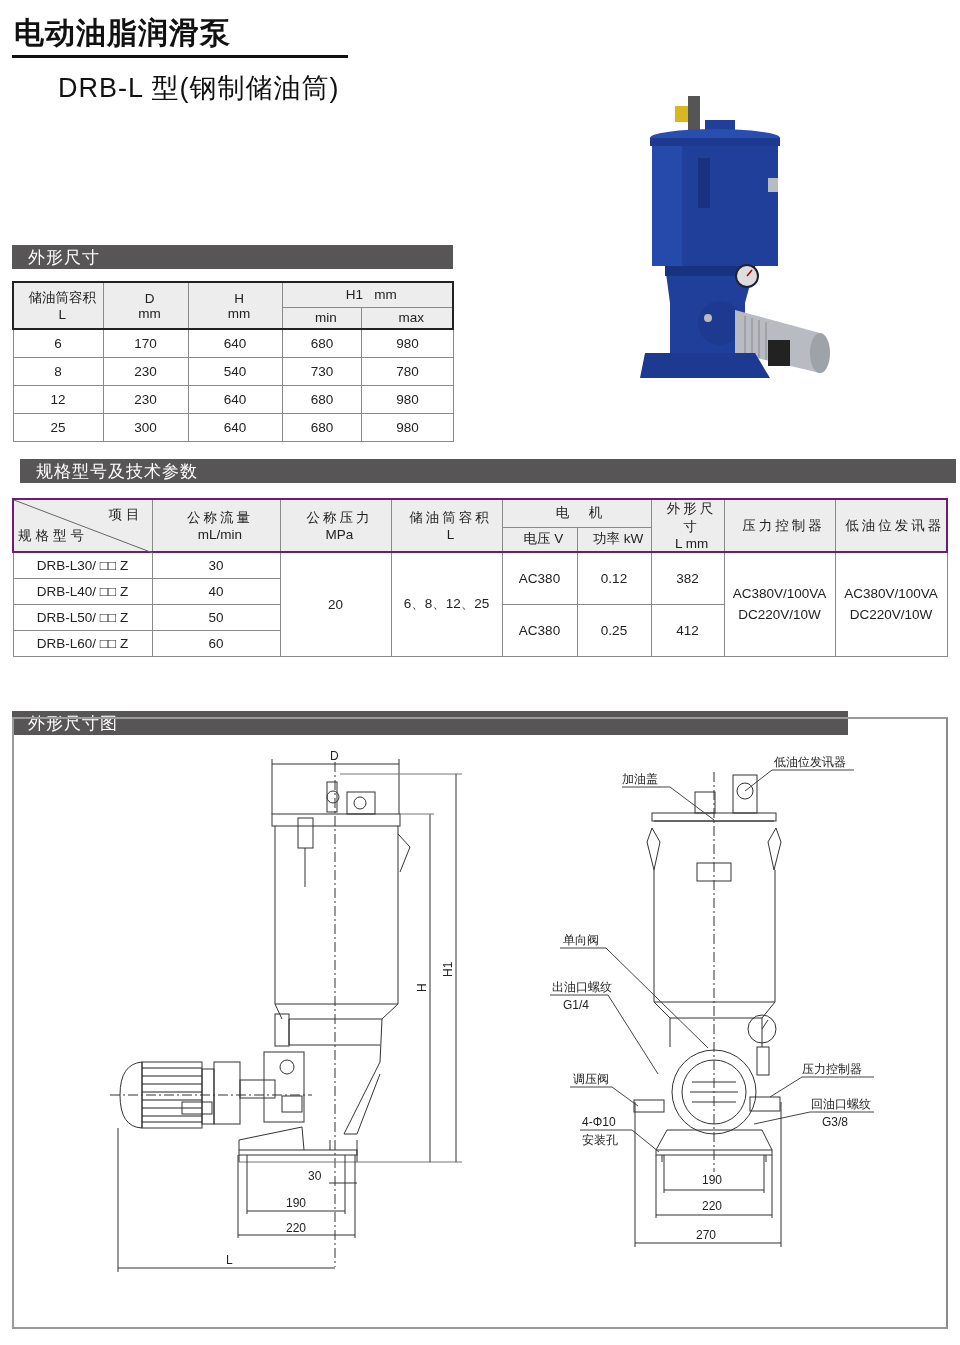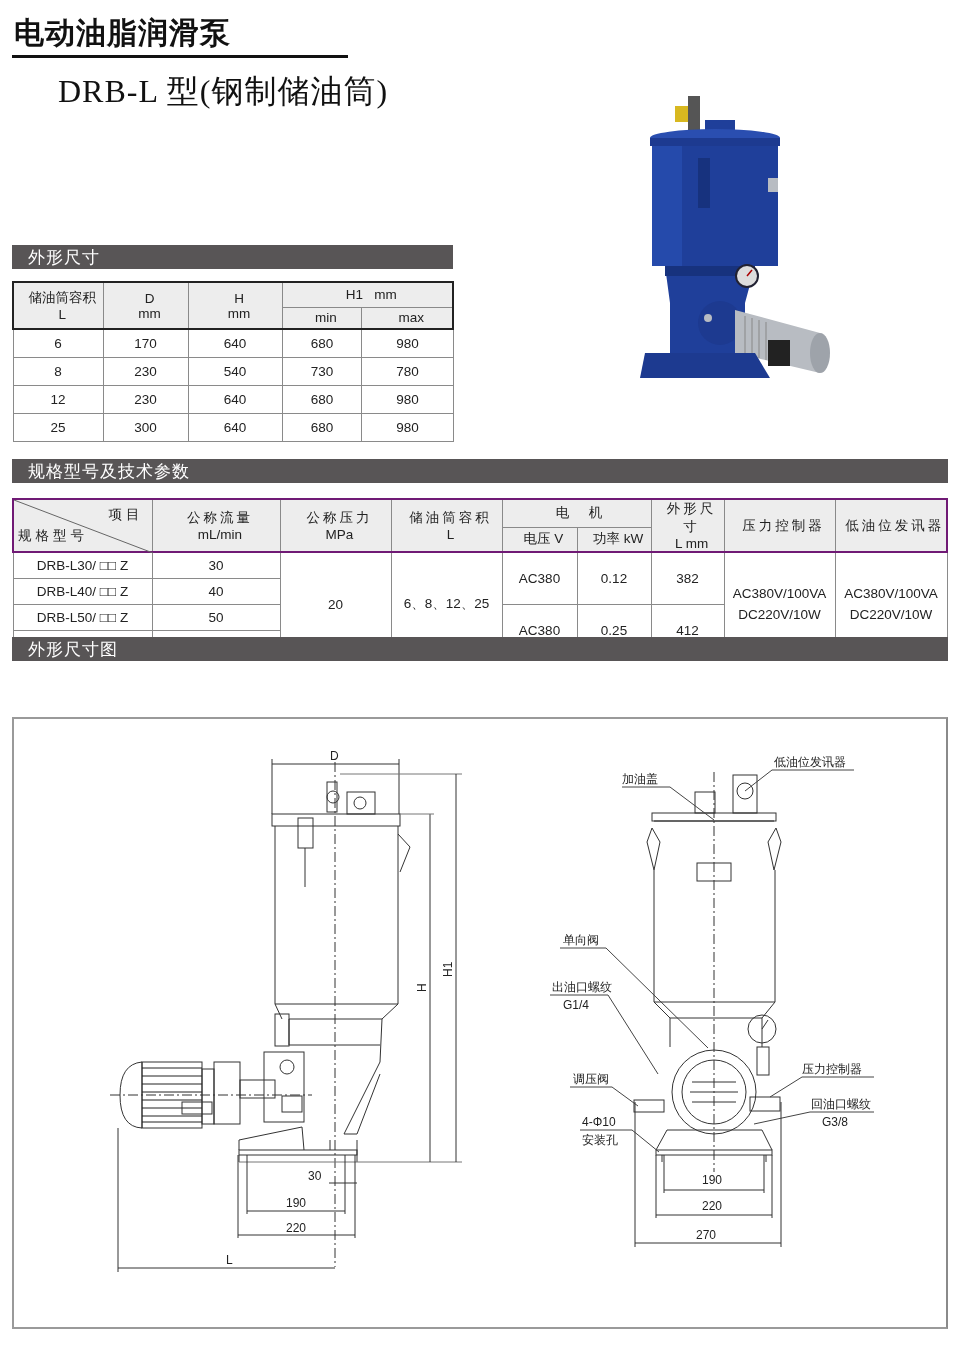--- a/index.html
+++ b/index.html
@@ -1,21 +1,21 @@
 <!DOCTYPE html>
 <html><head>
 <meta charset="utf-8">
 <style>
   * { box-sizing: border-box; margin: 0; padding: 0; }
   html, body { width: 960px; height: 1345px; background: #ffffff; overflow: hidden; }
   body { position: relative; font-family: "Liberation Sans", "DejaVu Sans", sans-serif; color: #222; }
 
   .main-title { position: absolute; left: 14px; top: 13px; font-size: 30px; font-weight: bold; color: #111; letter-spacing: 1px; font-family: Liberation Sans, sans-serif; }
   .title-rule { position: absolute; left: 12px; top: 55px; width: 336px; height: 3px; background: #111; }
-  .subtitle { position: absolute; left: 58px; top: 70px; font-size: 32px; color: #111; font-family: Liberation Serif, serif; letter-spacing: 1px; }
+  .subtitle { position: absolute; left: 58px; top: 70px; font-size: 27px; color: #111; font-family: Liberation Sans, sans-serif; letter-spacing: 1px; }
 
   .photo { position: absolute; left: 620px; top: 88px; width: 220px; height: 290px; }
 
   .section-bar { position: absolute; left: 12px; height: 24px; background: #585556; color: #fff; font-size: 17px; line-height: 24px; padding-left: 16px; letter-spacing: 1px; font-family: "DejaVu Sans", sans-serif; }
 
   table { border-collapse: collapse; position: absolute; font-size: 13.5px; color: #222; }
   td, th { border: 1px solid #8a8a8a; text-align: center; vertical-align: middle; font-weight: normal; }
   thead th { background: #ededed; padding-left: 8px; }
 
   #dim-table { left: 12px; top: 281px; width: 442px; }
@@ -133,21 +133,21 @@
     <tr>
       <td>25</td>
       <td>300</td>
       <td>640</td>
       <td>680</td>
       <td>980</td>
     </tr>
   </tbody>
 </table>
 
-<div class="section-bar" style="top:459px; width:936px;">规格型号及技术参数</div>
+<div class="section-bar" style="top:459px; width:936px;margin-left:8px;">规格型号及技术参数</div>
 
 <table id="spec-table">
   <thead>
     <tr class="r1">
       <th rowspan="2" class="diag-cell" style="width:139px;">
         <svg width="139" height="53">
             <line x1="0" y1="0" x2="139" y2="53" stroke="#666" stroke-width="1"></line>
           </svg>
         <span class="tr">项目</span>
         <span class="bl">规格型号</span>
@@ -206,21 +206,21 @@
       <td rowspan="2">0.25</td>
       <td rowspan="2">412</td>
     </tr>
     <tr>
       <td>DRB-L60/ □□ Z</td>
       <td>60</td>
     </tr>
   </tbody>
 </table>
 
-<div class="section-bar" style="top:637px; width:936px;">外形尺寸图</div>
+<div class="section-bar" style="top:711px; width:836px;">外形尺寸图</div>
 
 <div class="drawing-frame">
   <svg class="drawing-svg" width="932" height="608" viewBox="12 717 932 608" fill="none" stroke="#333" stroke-width="1">
 
     <g>
 
       <line x1="270" y1="762" x2="397" y2="762"></line>
       <line x1="270" y1="757" x2="270" y2="812"></line>
         <line x1="397" y1="757" x2="397" y2="812"></line>
       <text class="lbl" x="328" y="758" stroke="none">D</text>

